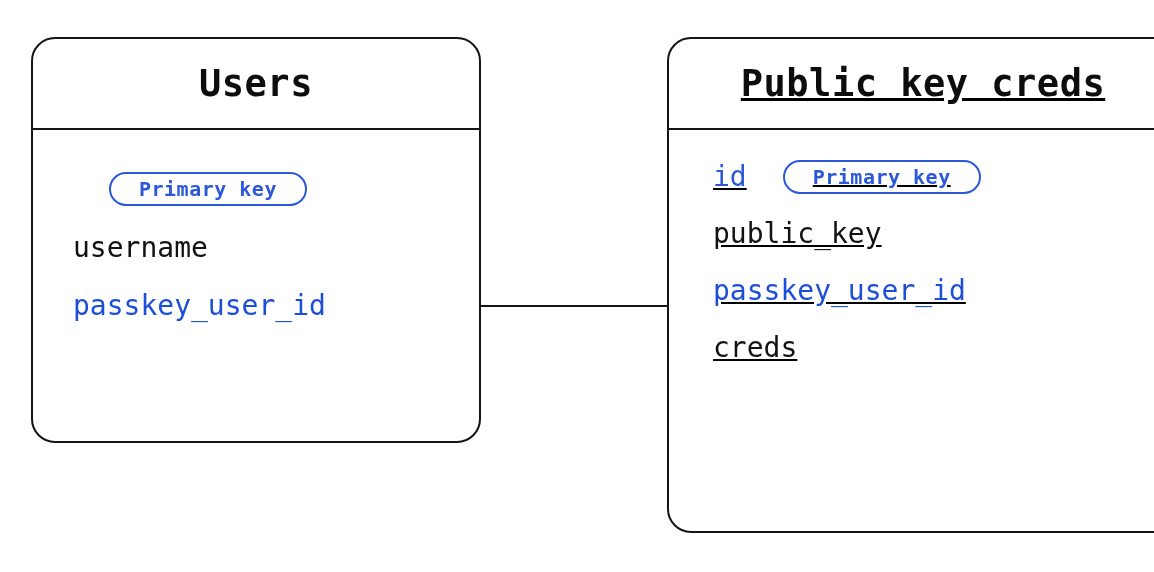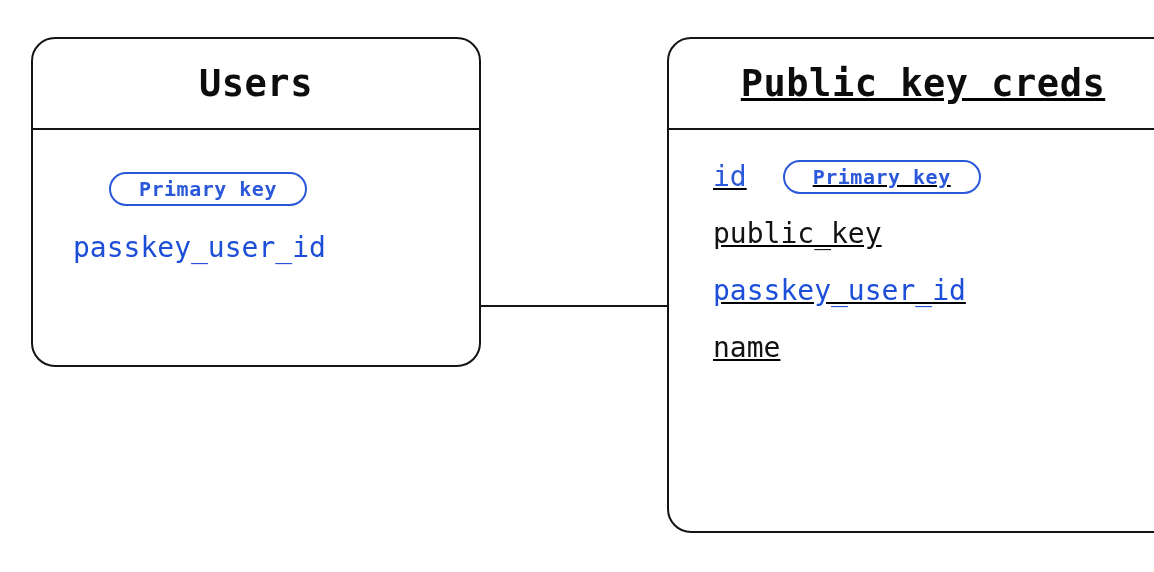--- a/index.html
+++ b/index.html
@@ -13,21 +13,21 @@
     background: #ffffff;
     overflow: hidden;
   }
 
   .er-table {
     position: absolute;
     background: #ffffff;
     border: 2px solid #141414;
     border-radius: 24px;
   }
-  .er-table.users  { left: 31px;  top: 37px; width: 450px; height: 330px; }
+  .er-table.users  { left: 31px;  top: 37px; width: 450px; height: 406px; }
   .er-table.creds  { left: 667px; top: 37px; width: 512px; height: 496px; text-decoration: underline; }
 
   .er-header {
     height: 91px;
     border-bottom: 2px solid #141414;
     display: flex;
     align-items: center;
     justify-content: center;
     font-weight: bold;
     font-size: 37px;
@@ -82,20 +82,23 @@
 
 <div class="canvas">
 
   <div class="er-table users">
     <div class="er-header">Users</div>
     <div class="er-body">
       <div class="er-row">
         <span class="pk-badge">Primary key</span>
       </div>
       <div class="er-row">
+        <span class="field-plain">username</span>
+      </div>
+      <div class="er-row">
         <span class="field-foreign">passkey_user_id</span>
       </div>
     </div>
   </div>
 
   <div class="relationship-line"></div>
 
   <div class="er-table creds">
     <div class="er-header">Public key creds</div>
     <div class="er-body">
@@ -103,18 +106,18 @@
         <span class="field-primary">id</span>
         <span class="pk-badge">Primary key</span>
       </div>
       <div class="er-row">
         <span class="field-plain">public_key</span>
       </div>
       <div class="er-row">
         <span class="field-foreign">passkey_user_id</span>
       </div>
       <div class="er-row">
-        <span class="field-plain">name</span>
+        <span class="field-plain">creds</span>
       </div>
     </div>
   </div>
 
 </div>
 
 </body></html>

